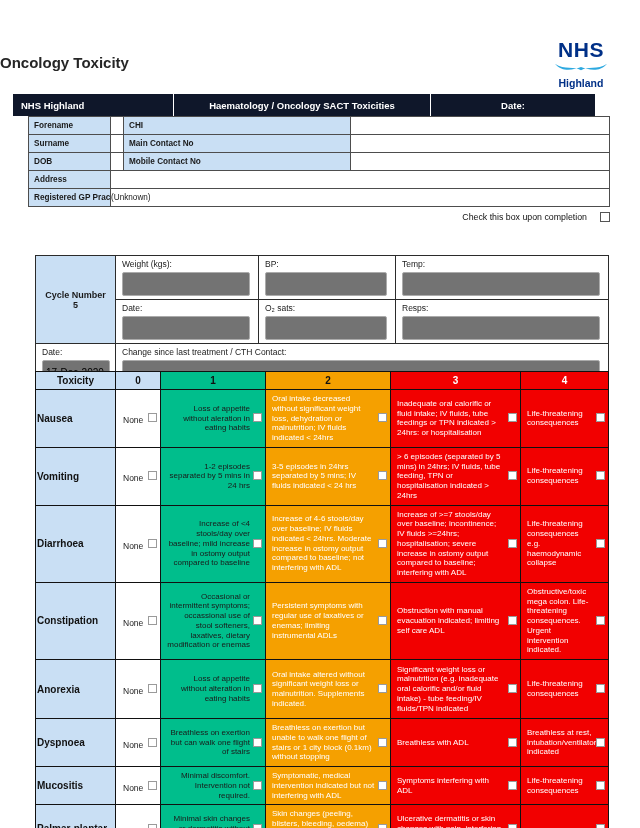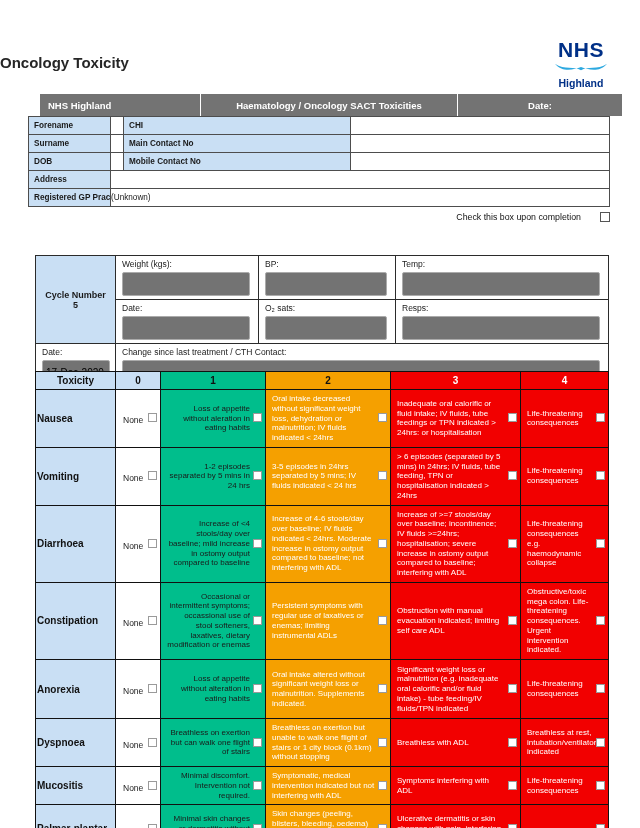--- a/index.html
+++ b/index.html
@@ -7,36 +7,36 @@
     width:640px;height:828px;overflow:hidden;position:relative;background:#fff;
     font-family:"Liberation Sans", sans-serif;color:#1a1a1a;
   }
   
   .title-wrap{position:absolute;top:54px;left:0;width:592px;}
   .page-title{font-size:15px;font-weight:bold;color:#262626;}
   .logo{position:absolute;top:40px;right:26px;width:66px;text-align:center;}
   .logo-nhs{font-size:21px;font-weight:bold;color:#003087;letter-spacing:0.5px;line-height:20px;}
   .logo-region{font-size:10.5px;font-weight:bold;color:#003087;margin-top:-1px;}
   
-  .bluebar{position:absolute;top:94px;left:40px;width:582px;height:22px;display:flex;background:#737373;color:#fff;font-size:9.5px;font-weight:bold;}
+  .bluebar{position:absolute;top:94px;left:13px;width:582px;height:22px;display:flex;background:#0f172a;color:#fff;font-size:9.5px;font-weight:bold;}
   .bluebar .seg{display:flex;align-items:center;}
   .seg-left{width:160px;padding-left:8px;box-sizing:border-box;}
   .seg-center{width:257px;justify-content:center;border-left:1px solid #fff;box-sizing:border-box;}
   .seg-right{flex:1;justify-content:center;border-left:1px solid #fff;box-sizing:border-box;}
   
   .patient{position:absolute;top:116px;left:28px;width:582px;font-size:8.2px;border-left:1px solid #4d4d4d;border-bottom:1px solid #4d4d4d;box-sizing:border-box;}
   .p-row{display:flex;height:18px;box-sizing:border-box;}
   .p-cell{border-right:1px solid #4d4d4d;border-top:1px solid #4d4d4d;display:flex;align-items:center;box-sizing:border-box;overflow:hidden;white-space:nowrap;}
   .p-label{width:82px;background:#C9DFF4;font-weight:bold;padding-left:5px;}
   .p-gap{width:13px;background:#fff;}
   .p-label2{width:227px;background:#C9DFF4;font-weight:bold;padding-left:5px;}
   .p-value{flex:1;background:#fff;padding-left:5px;}
   .p-wide{flex:1;background:#fff;}
   
-  .completion{position:absolute;top:212px;right:30px;font-size:8.8px;display:flex;align-items:center;gap:19px;color:#111;}
+  .completion{position:absolute;top:212px;right:30px;font-size:8.8px;display:flex;align-items:center;gap:13px;color:#111;}
   .cb{display:inline-block;width:9px;height:9px;background:#fff;border:1px solid #9a9a9a;box-sizing:border-box;flex:0 0 auto;}
   .cb-big{width:10px;height:10px;border-color:#555;}
   
   .cycle-table{position:absolute;top:255px;left:35px;width:573px;border-collapse:collapse;table-layout:fixed;font-size:8.5px;}
   .cycle-table td{border:1px solid #2b2b2b;vertical-align:top;padding:3px 6px;box-sizing:border-box;}
   .cyc-label{background:#C9DFF4;font-weight:bold;text-align:center;vertical-align:middle !important;font-size:9px;}
   .field{display:block;width:calc(100% - 2px);height:24px;border:1px solid #ababab;border-radius:2px;background:#737373;margin-top:3px;box-sizing:border-box;font-size:10px;font-family:"Liberation Sans",sans-serif;padding:0 3px;}
   .field-date{width:68px;}
   .cyc-row1 td{height:43px;}
   .cyc-row2 td{height:37px;}

